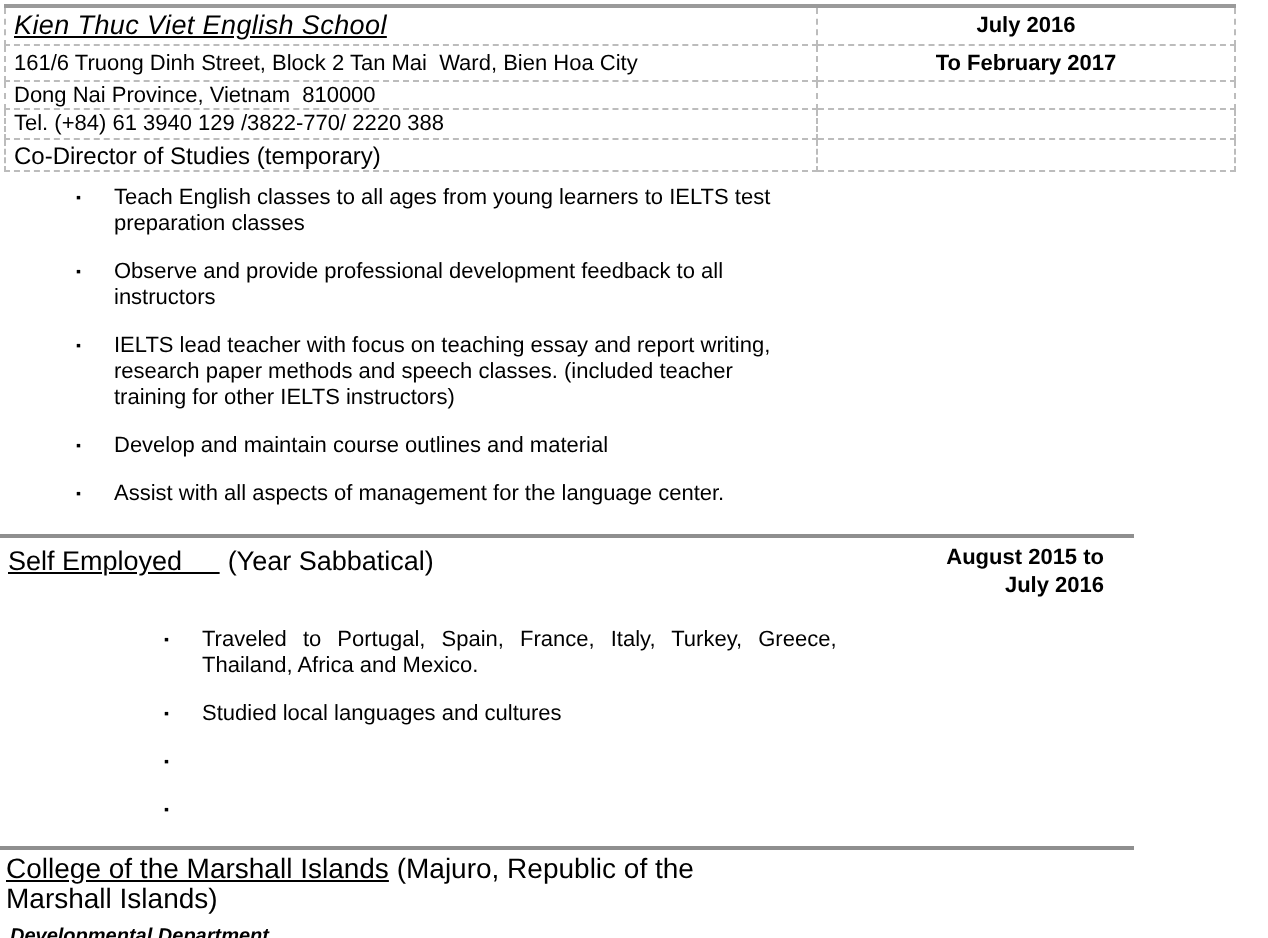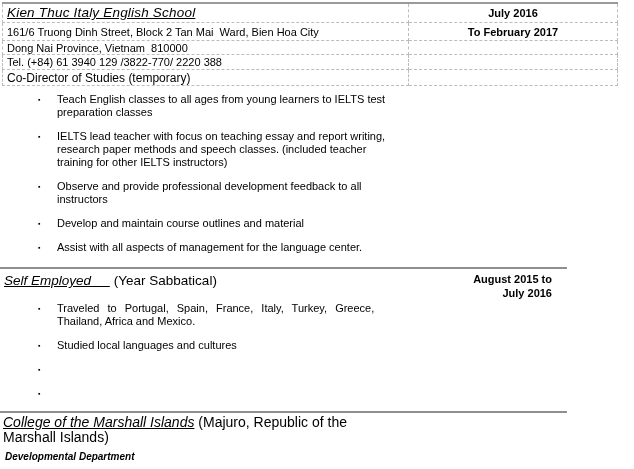--- a/index.html
+++ b/index.html
@@ -34,35 +34,35 @@
   .marker{flex:none;margin-left:38px;width:19px;font-size:7px;line-height:13px;}
   .btext{width:372px;line-height:13px;white-space:pre-line;}
   .wide1::first-line{word-spacing:5px;}
   .wide2::first-line{word-spacing:3.5px;}
   
   .rule{width:567px;height:2px;background:#8f8f8f;}
   .rule1{margin-top:13px;}
   .rule2{margin-top:2px;}
   .sec2-head{margin-top:3px;display:flex;justify-content:space-between;align-items:flex-start;}
   .sec2-title{margin-left:4px;font-size:13.5px;line-height:17px;}
-  .ul-it{font-style:italic;text-decoration:underline;}
+  .ul-it{text-decoration:underline;}
   .suffix{margin-left:4px;}
   .dates2{font-weight:bold;font-size:11px;line-height:14px;text-align:right;margin-right:82px;}
-  .bullets2{margin-top:2px;}
+  .bullets2{margin-top:14px;padding-left:44px;}
   .college{margin:2px 0 0 3px;font-size:14px;line-height:15px;width:440px;}
   .college-suffix{white-space:pre-line;}
   .dept{margin:6px 0 0 5px;font-size:10px;font-style:italic;font-weight:bold;}
 </style>
 </head>
 <body>
 
 <table class="hdr">
   <tbody>
       <tr class="r1">
-    <td class="c-left"><span class="school">Kien Thuc Italy English School</span></td>
+    <td class="c-left"><span class="school">Kien Thuc Viet English School</span></td>
     <td class="c-right dateCell">July 2016</td>
   </tr>
   <tr class="r2">
     <td class="c-left">161/6 Truong Dinh Street, Block 2 Tan Mai  Ward, Bien Hoa City</td>
     <td class="c-right dateCell">To February 2017</td>
   </tr>
   <tr class="r3">
     <td class="c-left centered">Dong Nai Province, Vietnam  810000</td>
     <td class="c-right"></td>
   </tr>
@@ -78,28 +78,28 @@
   </table>
 
 <div class="bullets">
   <div class="bullet">
     <span class="marker">▪</span>
     <span class="btext">Teach English classes to all ages from young learners to IELTS test
 preparation classes</span>
   </div>
   <div class="bullet">
     <span class="marker">▪</span>
+    <span class="btext">Observe and provide professional development feedback to all
+instructors</span>
+  </div>
+  <div class="bullet">
+    <span class="marker">▪</span>
     <span class="btext">IELTS lead teacher with focus on teaching essay and report writing,
 research paper methods and speech classes. (included teacher
 training for other IELTS instructors)</span>
-  </div>
-  <div class="bullet">
-    <span class="marker">▪</span>
-    <span class="btext">Observe and provide professional development feedback to all
-instructors</span>
   </div>
   <div class="bullet">
     <span class="marker">▪</span>
     <span class="btext">Develop and maintain course outlines and material</span>
   </div>
   <div class="bullet">
     <span class="marker">▪</span>
     <span class="btext">Assist with all aspects of management for the language center.</span>
   </div>
 </div>

